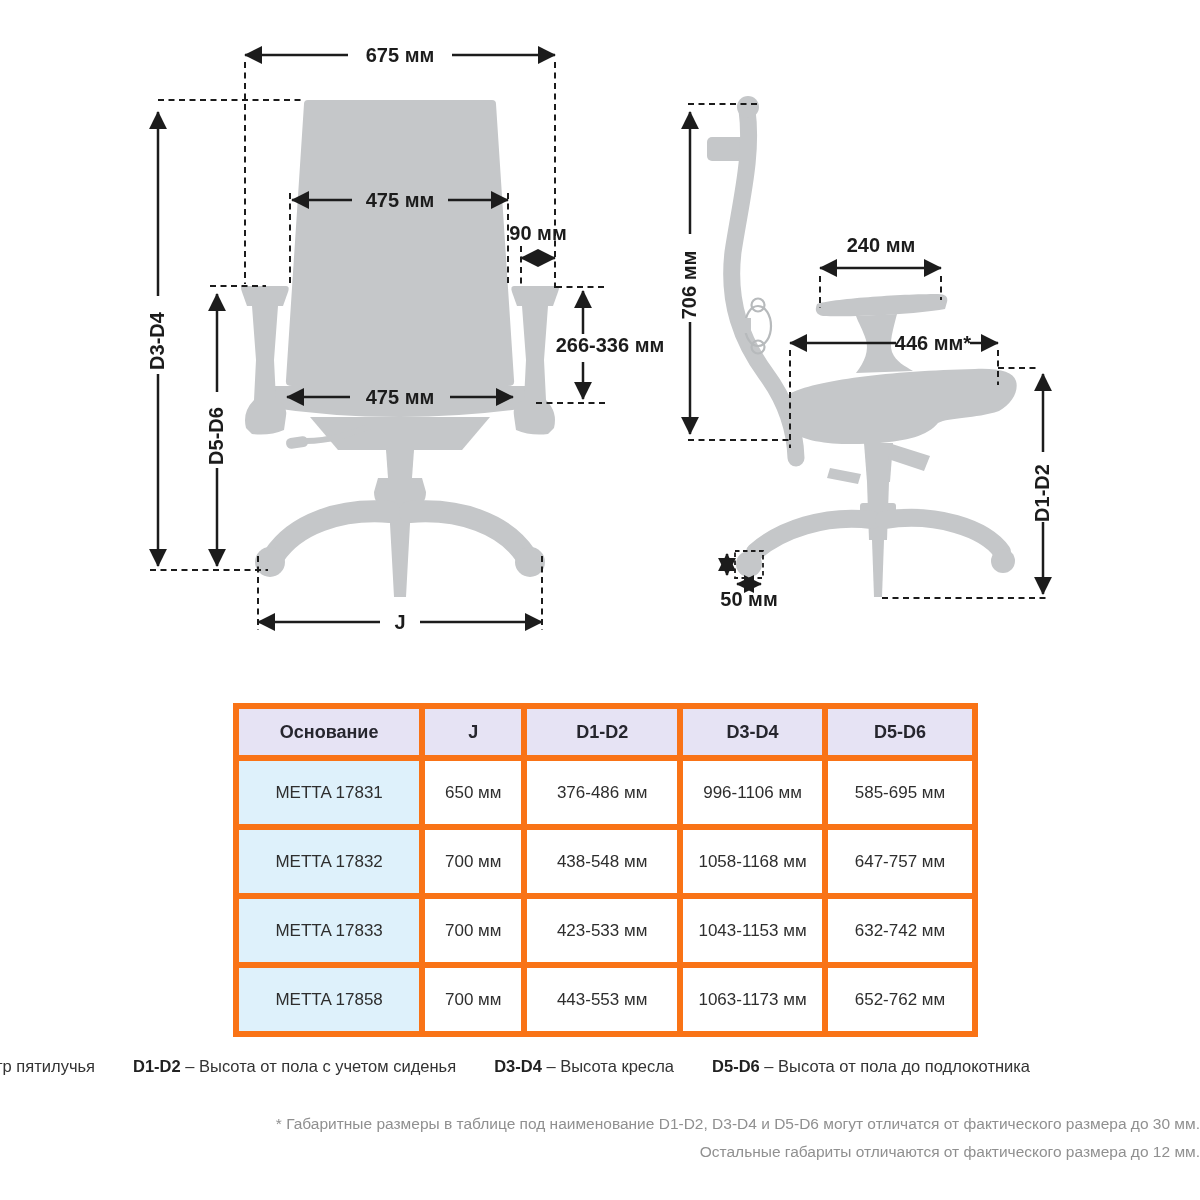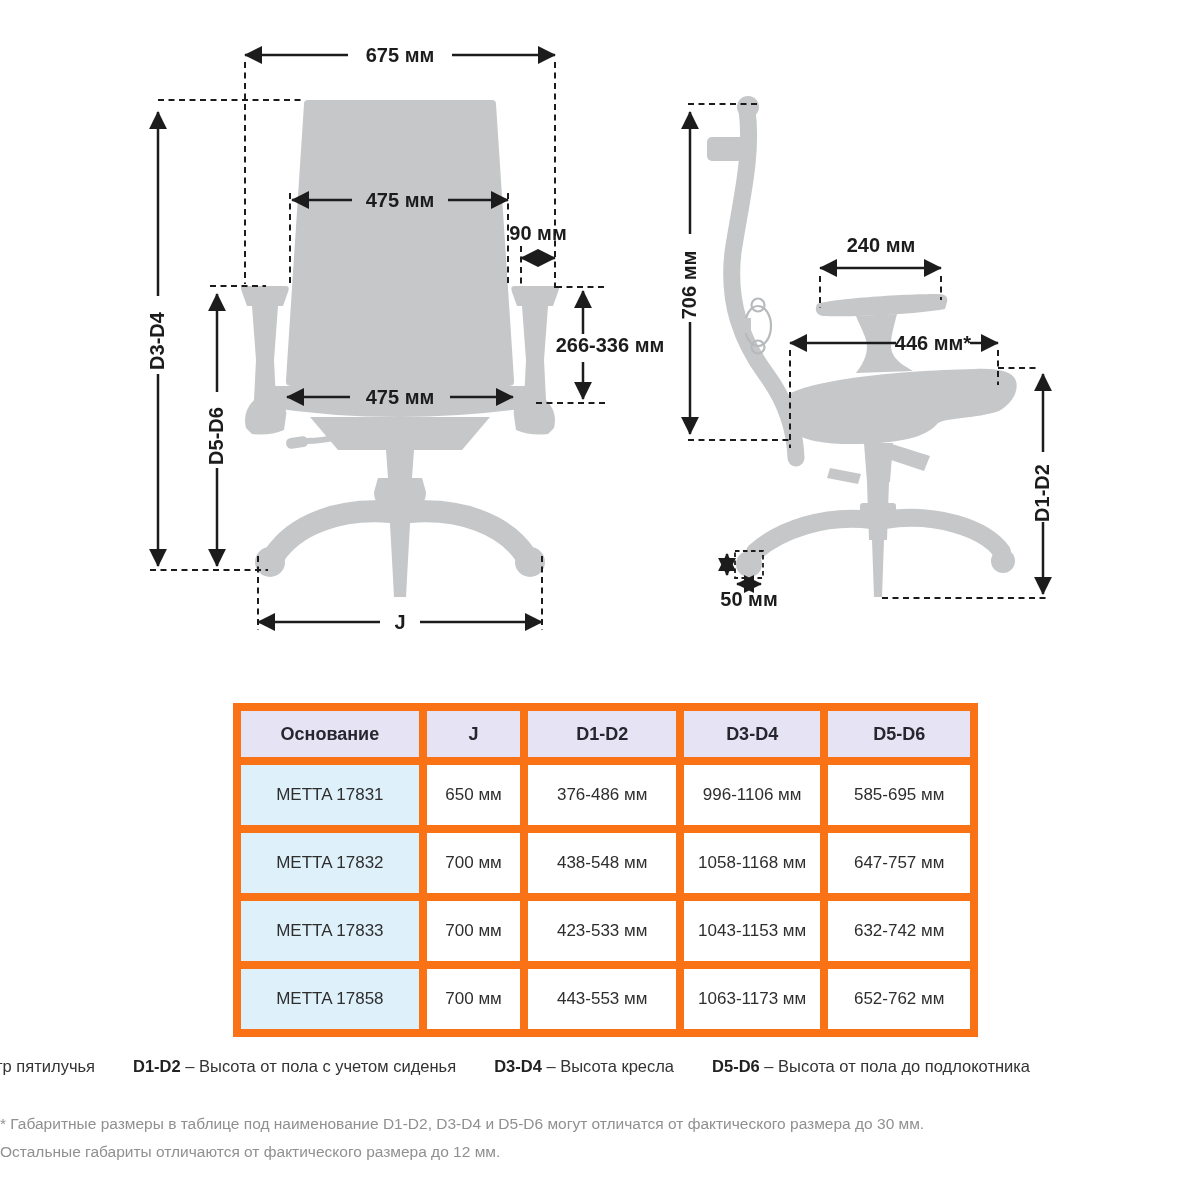--- a/index.html
+++ b/index.html
@@ -7,34 +7,34 @@
     position:relative;width:1200px;height:1200px;background:#ffffff;overflow:hidden;
     font-family:"Liberation Sans", sans-serif;color:#2e2e2e;
   }
   svg text{font-family:"Liberation Sans", sans-serif;font-weight:bold;font-size:20px;fill:#1c1c1c;}
   .dims{
     position:absolute;left:233px;top:703px;width:745px;height:334px;
     border-collapse:collapse;table-layout:fixed;
     font-size:17px;color:#2e2e2e;
   }
   .dims th,.dims td{
-    border:8px solid #f97316;text-align:center;vertical-align:middle;padding:0;
+    border:6px solid #f97316;text-align:center;vertical-align:middle;padding:0;
   }
   .dims thead th{height:46px;background:#e6e3f4;font-weight:bold;font-size:18px;color:#26262e;}
   .dims tbody tr{height:41px;}
   .dims tbody td{background:#ffffff;}
   .dims tbody td:first-child{background:#def1fb;margin-left:16px;}
   .legend{
     position:absolute;left:0;top:1057px;width:948px;
     display:flex;justify-content:center;gap:38px;
     font-size:16.5px;color:#333333;white-space:nowrap;
   }
   .legend b{font-weight:bold;color:#222222;}
   .footnotes{
-    position:absolute;left:0;top:1110px;width:1200px;text-align:left;
+    position:absolute;left:0;top:1110px;width:1200px;text-align:right;
     font-size:15.5px;line-height:28px;color:#909090;
   }
 </style>
 </head>
 <body>
 
 <div class="canvas">
 
   <svg width="1200" height="680" viewBox="0 0 1200 680">
     <defs>

